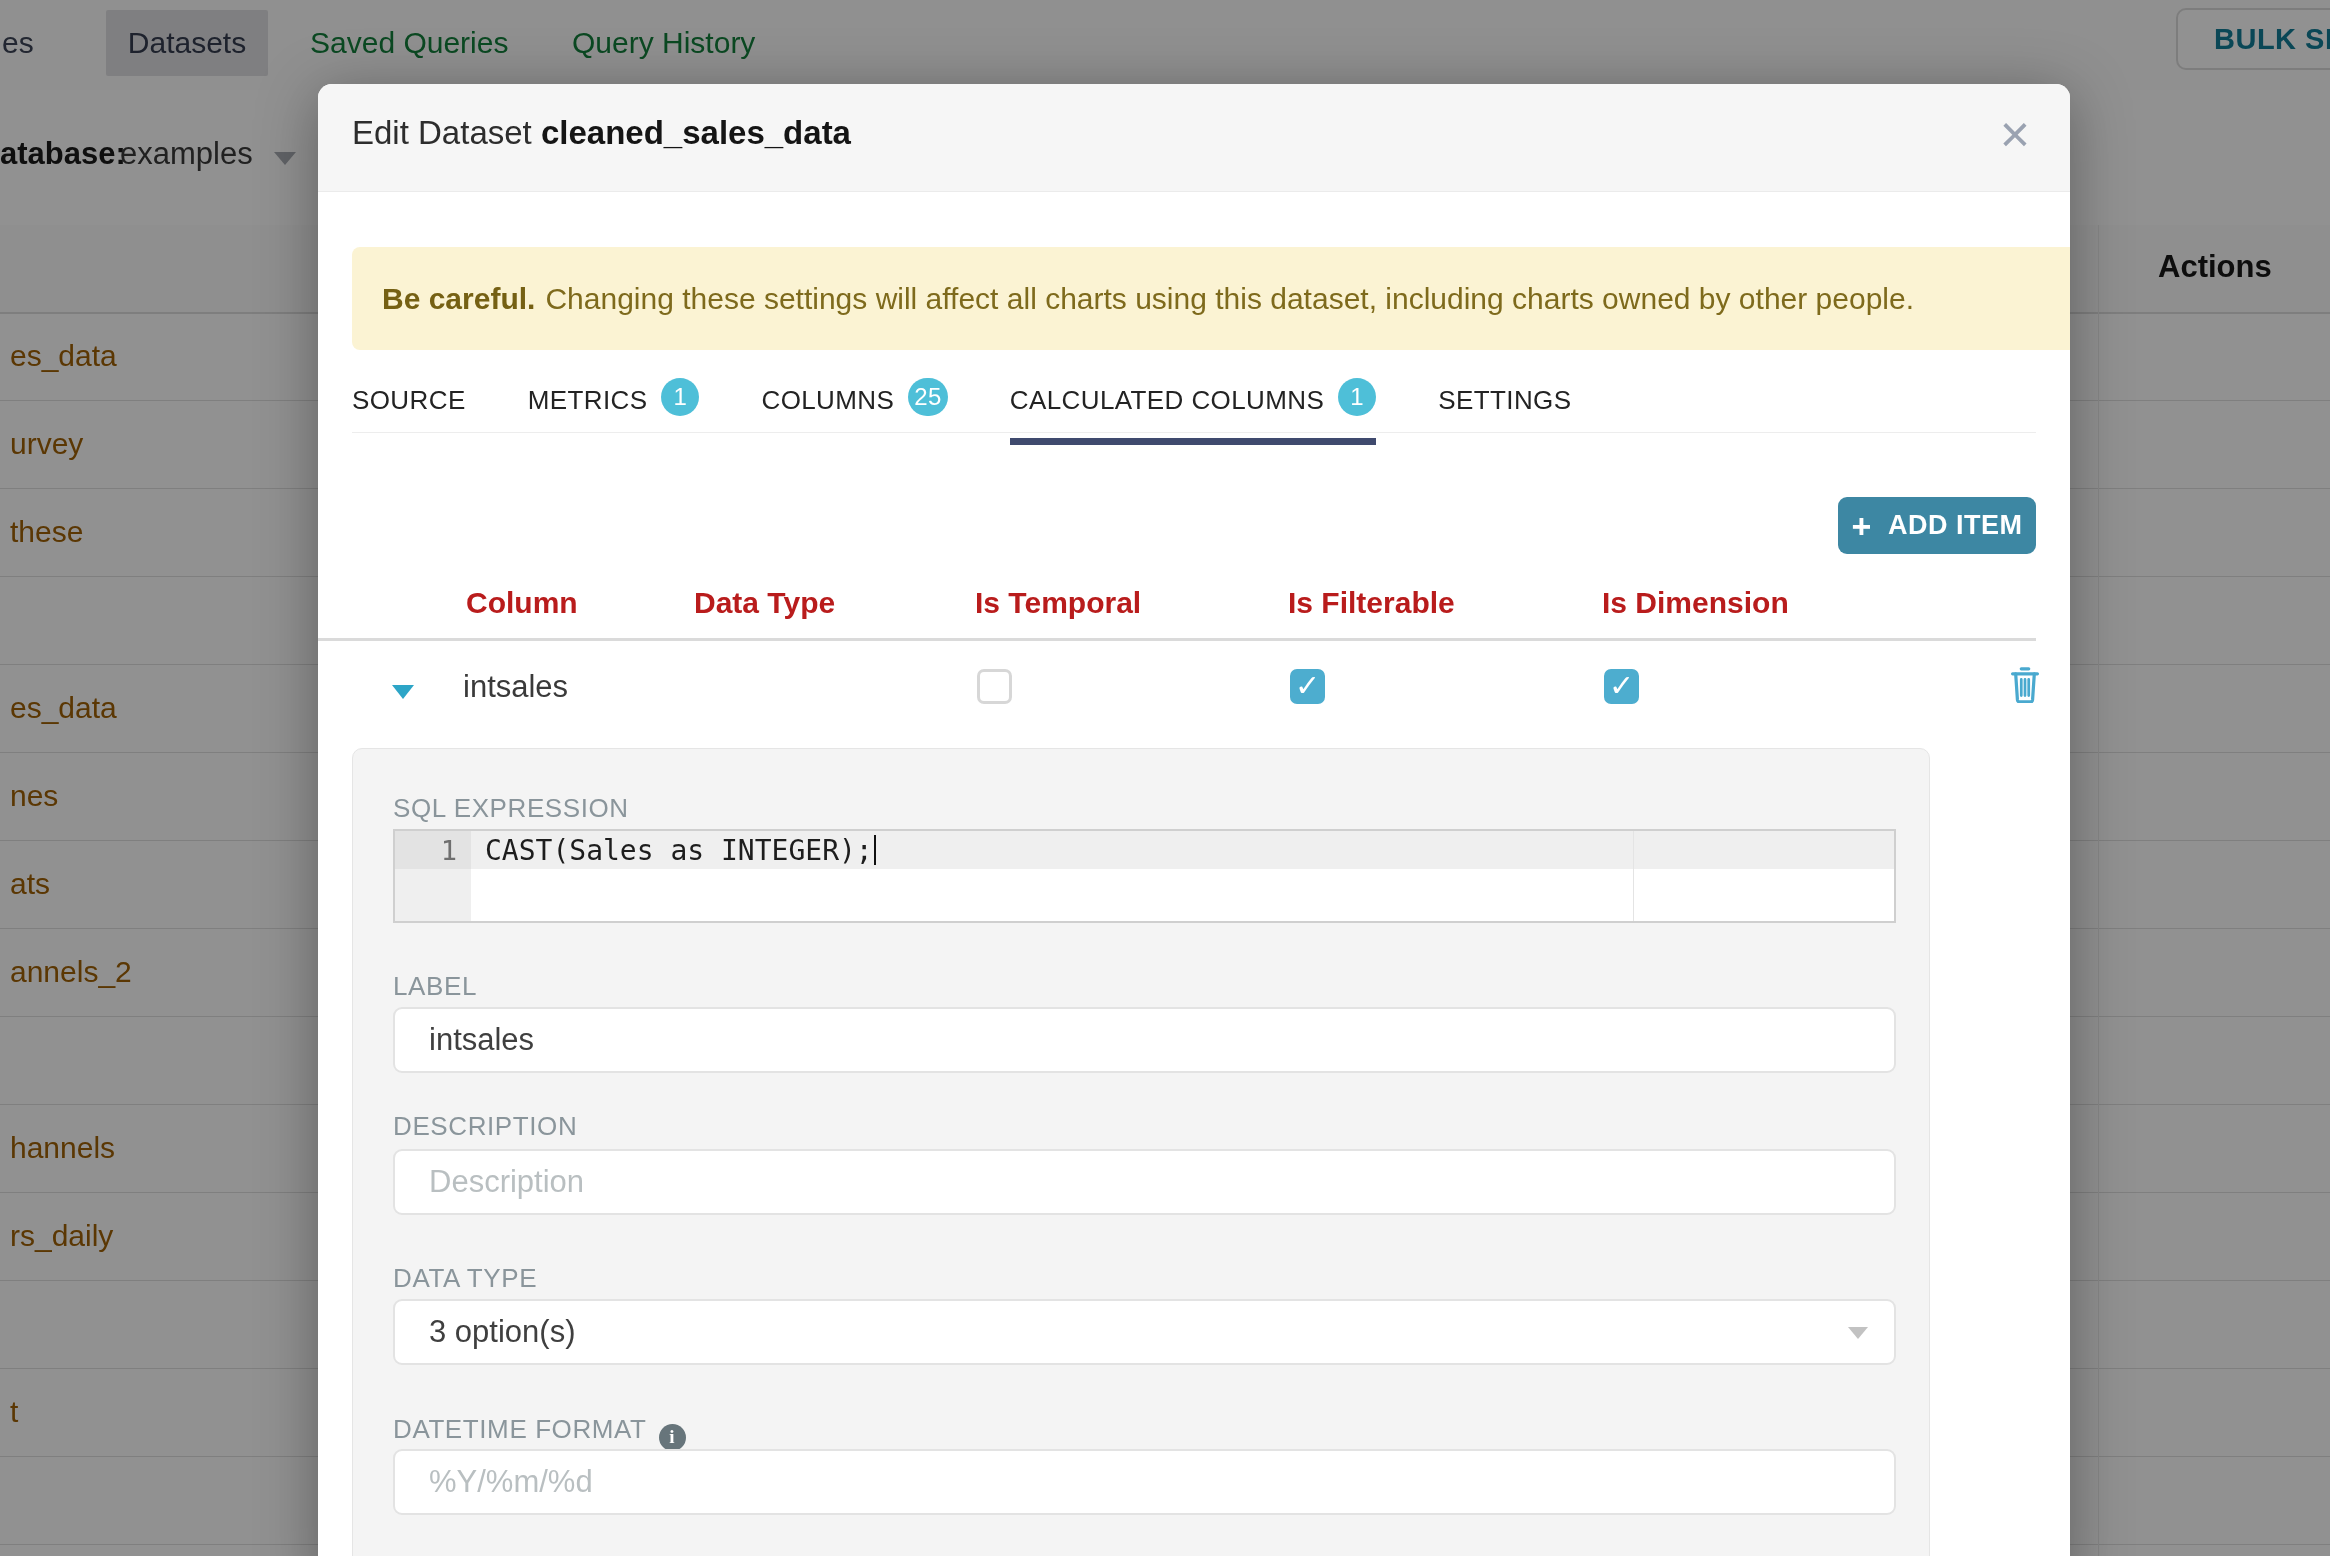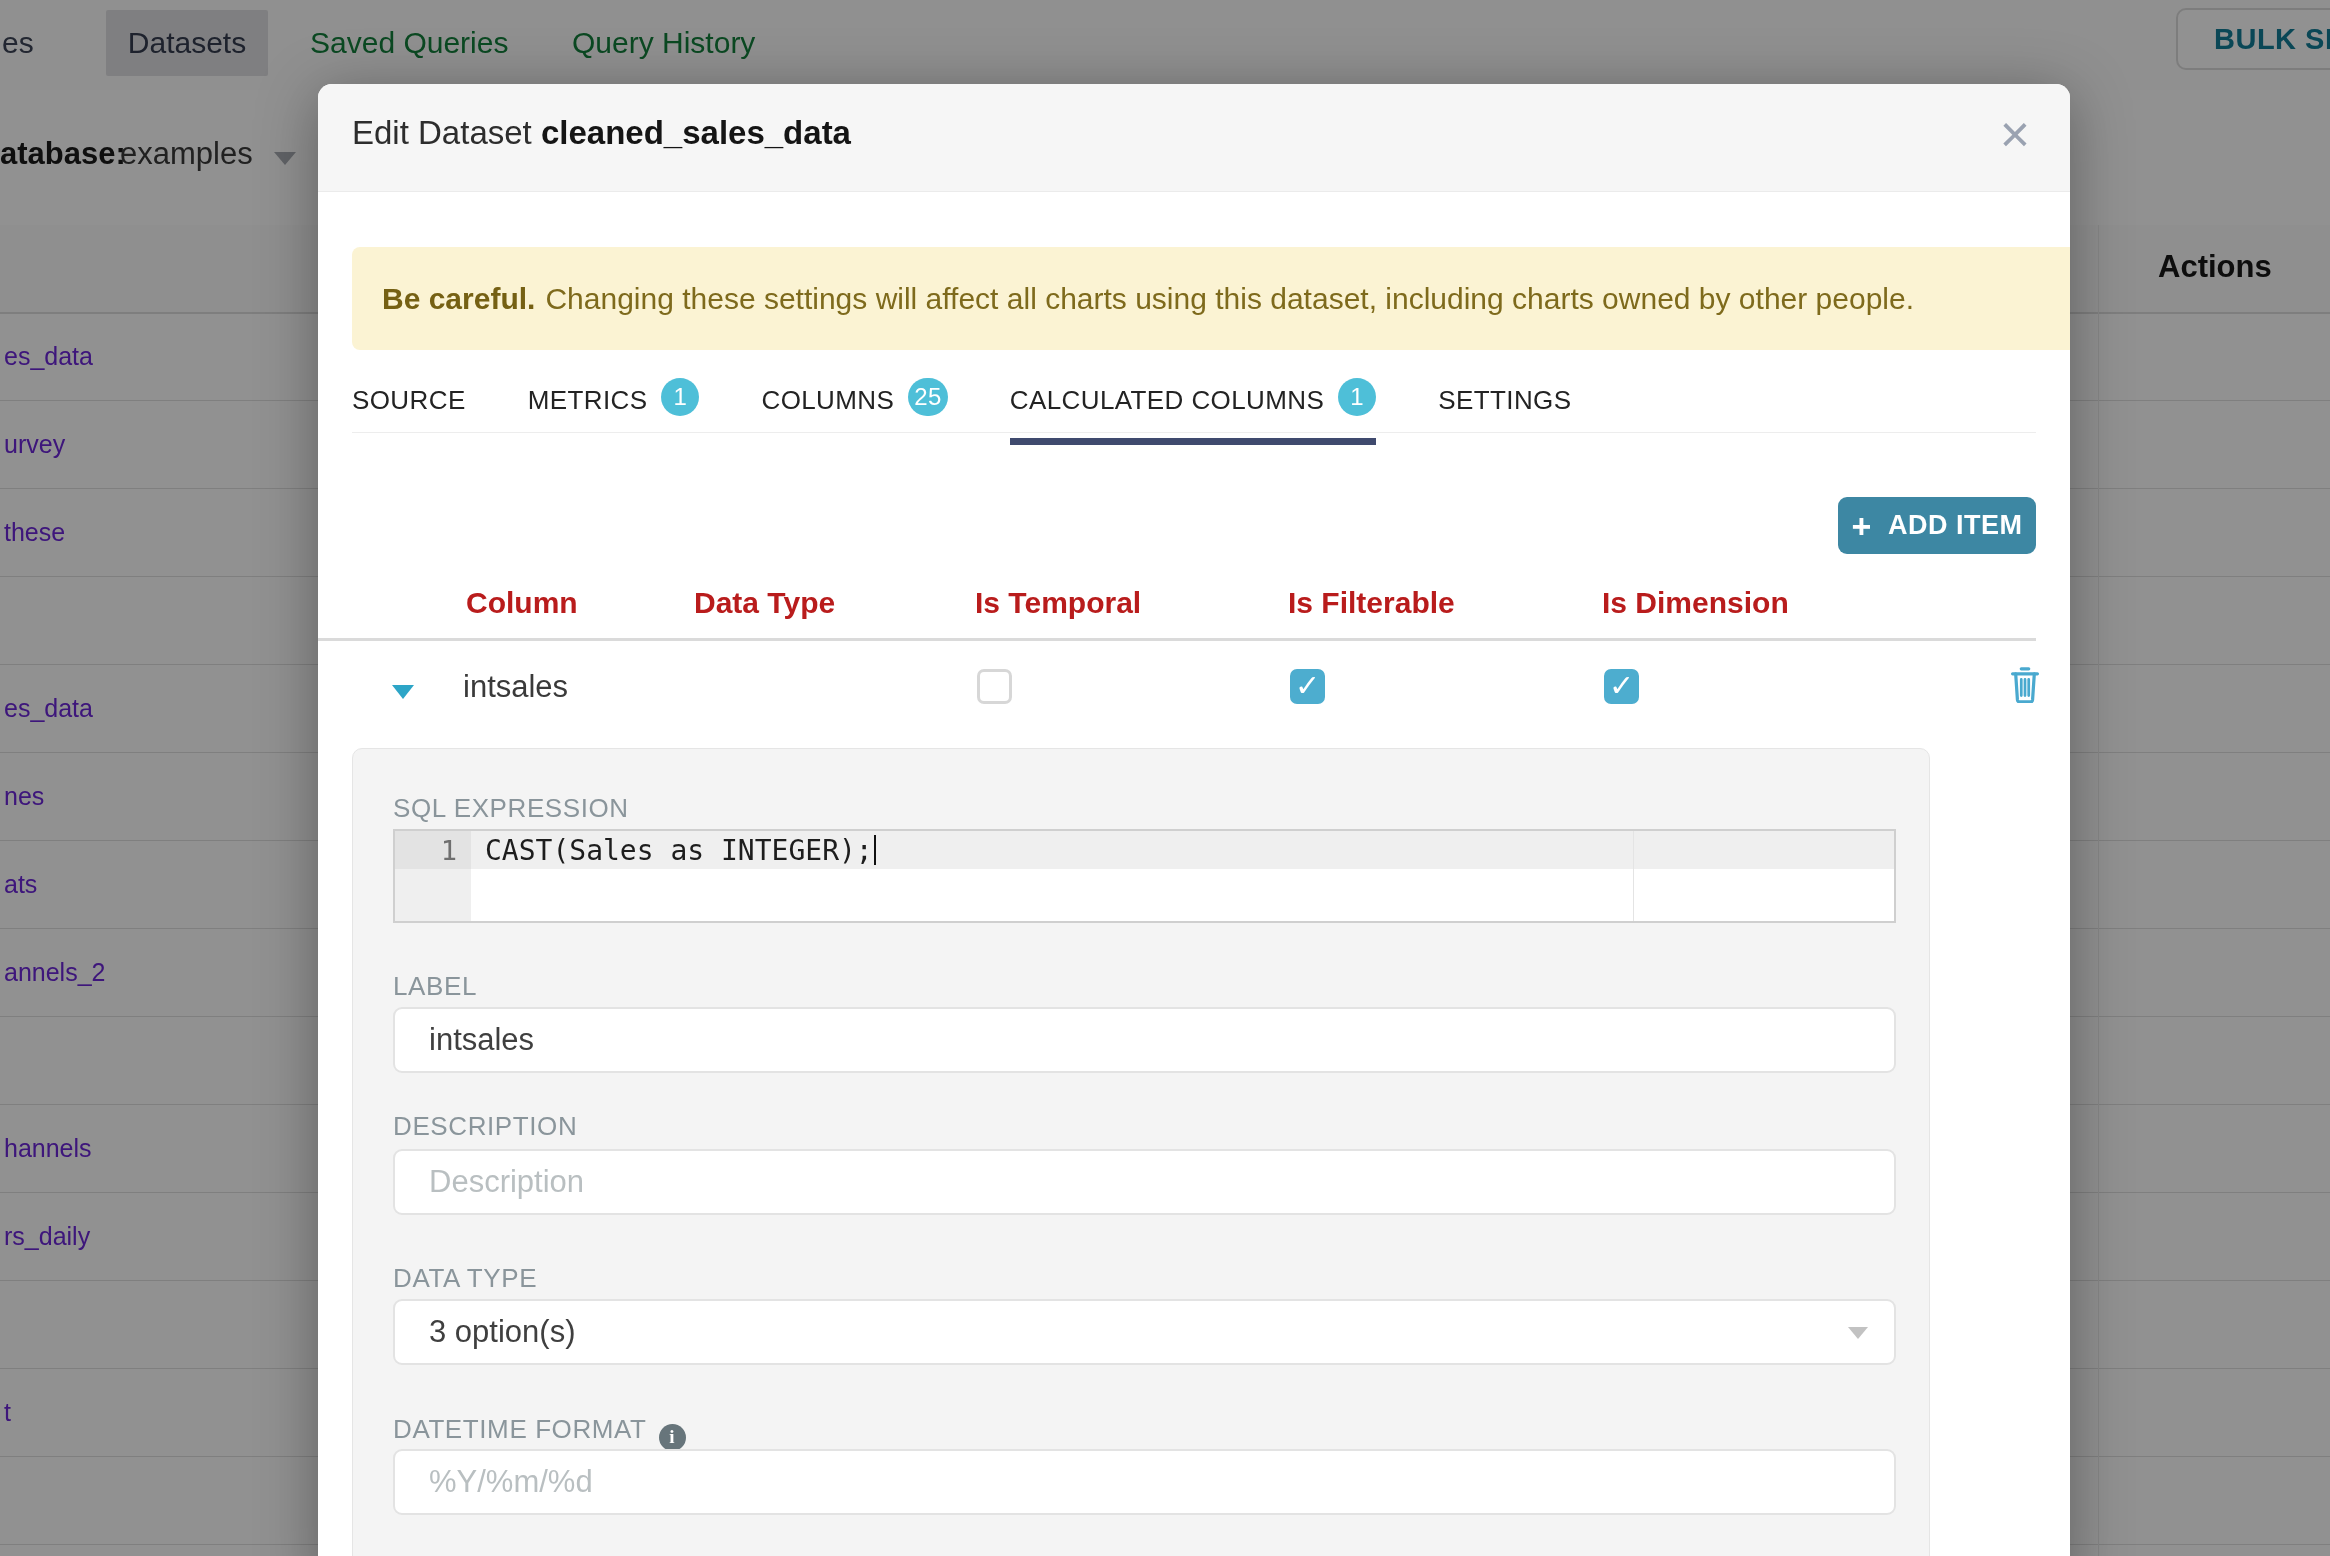--- a/index.html
+++ b/index.html
@@ -24,21 +24,21 @@
   .db-label{position:absolute;left:0;top:46px;font-size:31px;font-weight:bold;color:#1c1c1c;}
   .db-value{position:absolute;left:120px;top:46px;font-size:31px;color:#3a3a3a;}
   .db-caret{position:absolute;left:274px;top:62px;width:0;height:0;
             border-left:11px solid transparent;border-right:11px solid transparent;
             border-top:13px solid #a9adb3;}
   .bg-header-row{position:absolute;left:0;top:225px;width:2330px;height:87px;background:#fbfbfb;
                  border-bottom:2px solid #dedede;}
   .actions-header{position:absolute;left:2158px;top:24px;font-size:31px;font-weight:bold;color:#171717;}
   .bg-row{position:absolute;left:0;width:2330px;height:88px;border-bottom:1px solid #dfdfdf;
           display:flex;align-items:center;}
-  .bg-link{font-size:25px;color:#6d28d9;padding-left:4px;}
+  .bg-link{font-size:30px;color:#a16207;padding-left:10px;}
   .bg-col-line{position:absolute;left:2098px;top:225px;width:1px;height:1331px;background:#ececec;}
 
   
   .backdrop{position:absolute;inset:0;background:rgba(0,0,0,0.43);}
 
   
   .modal{position:absolute;left:318px;top:84px;width:1752px;height:1500px;background:#ffffff;
          border-radius:14px 14px 0 0;box-shadow:0 10px 60px rgba(0,0,0,0.35);overflow:hidden;}
   .modal-header{position:absolute;left:0;top:0;width:100%;height:108px;background:#f6f6f6;
                 border-bottom:1px solid #ebebeb;box-sizing:border-box;}

